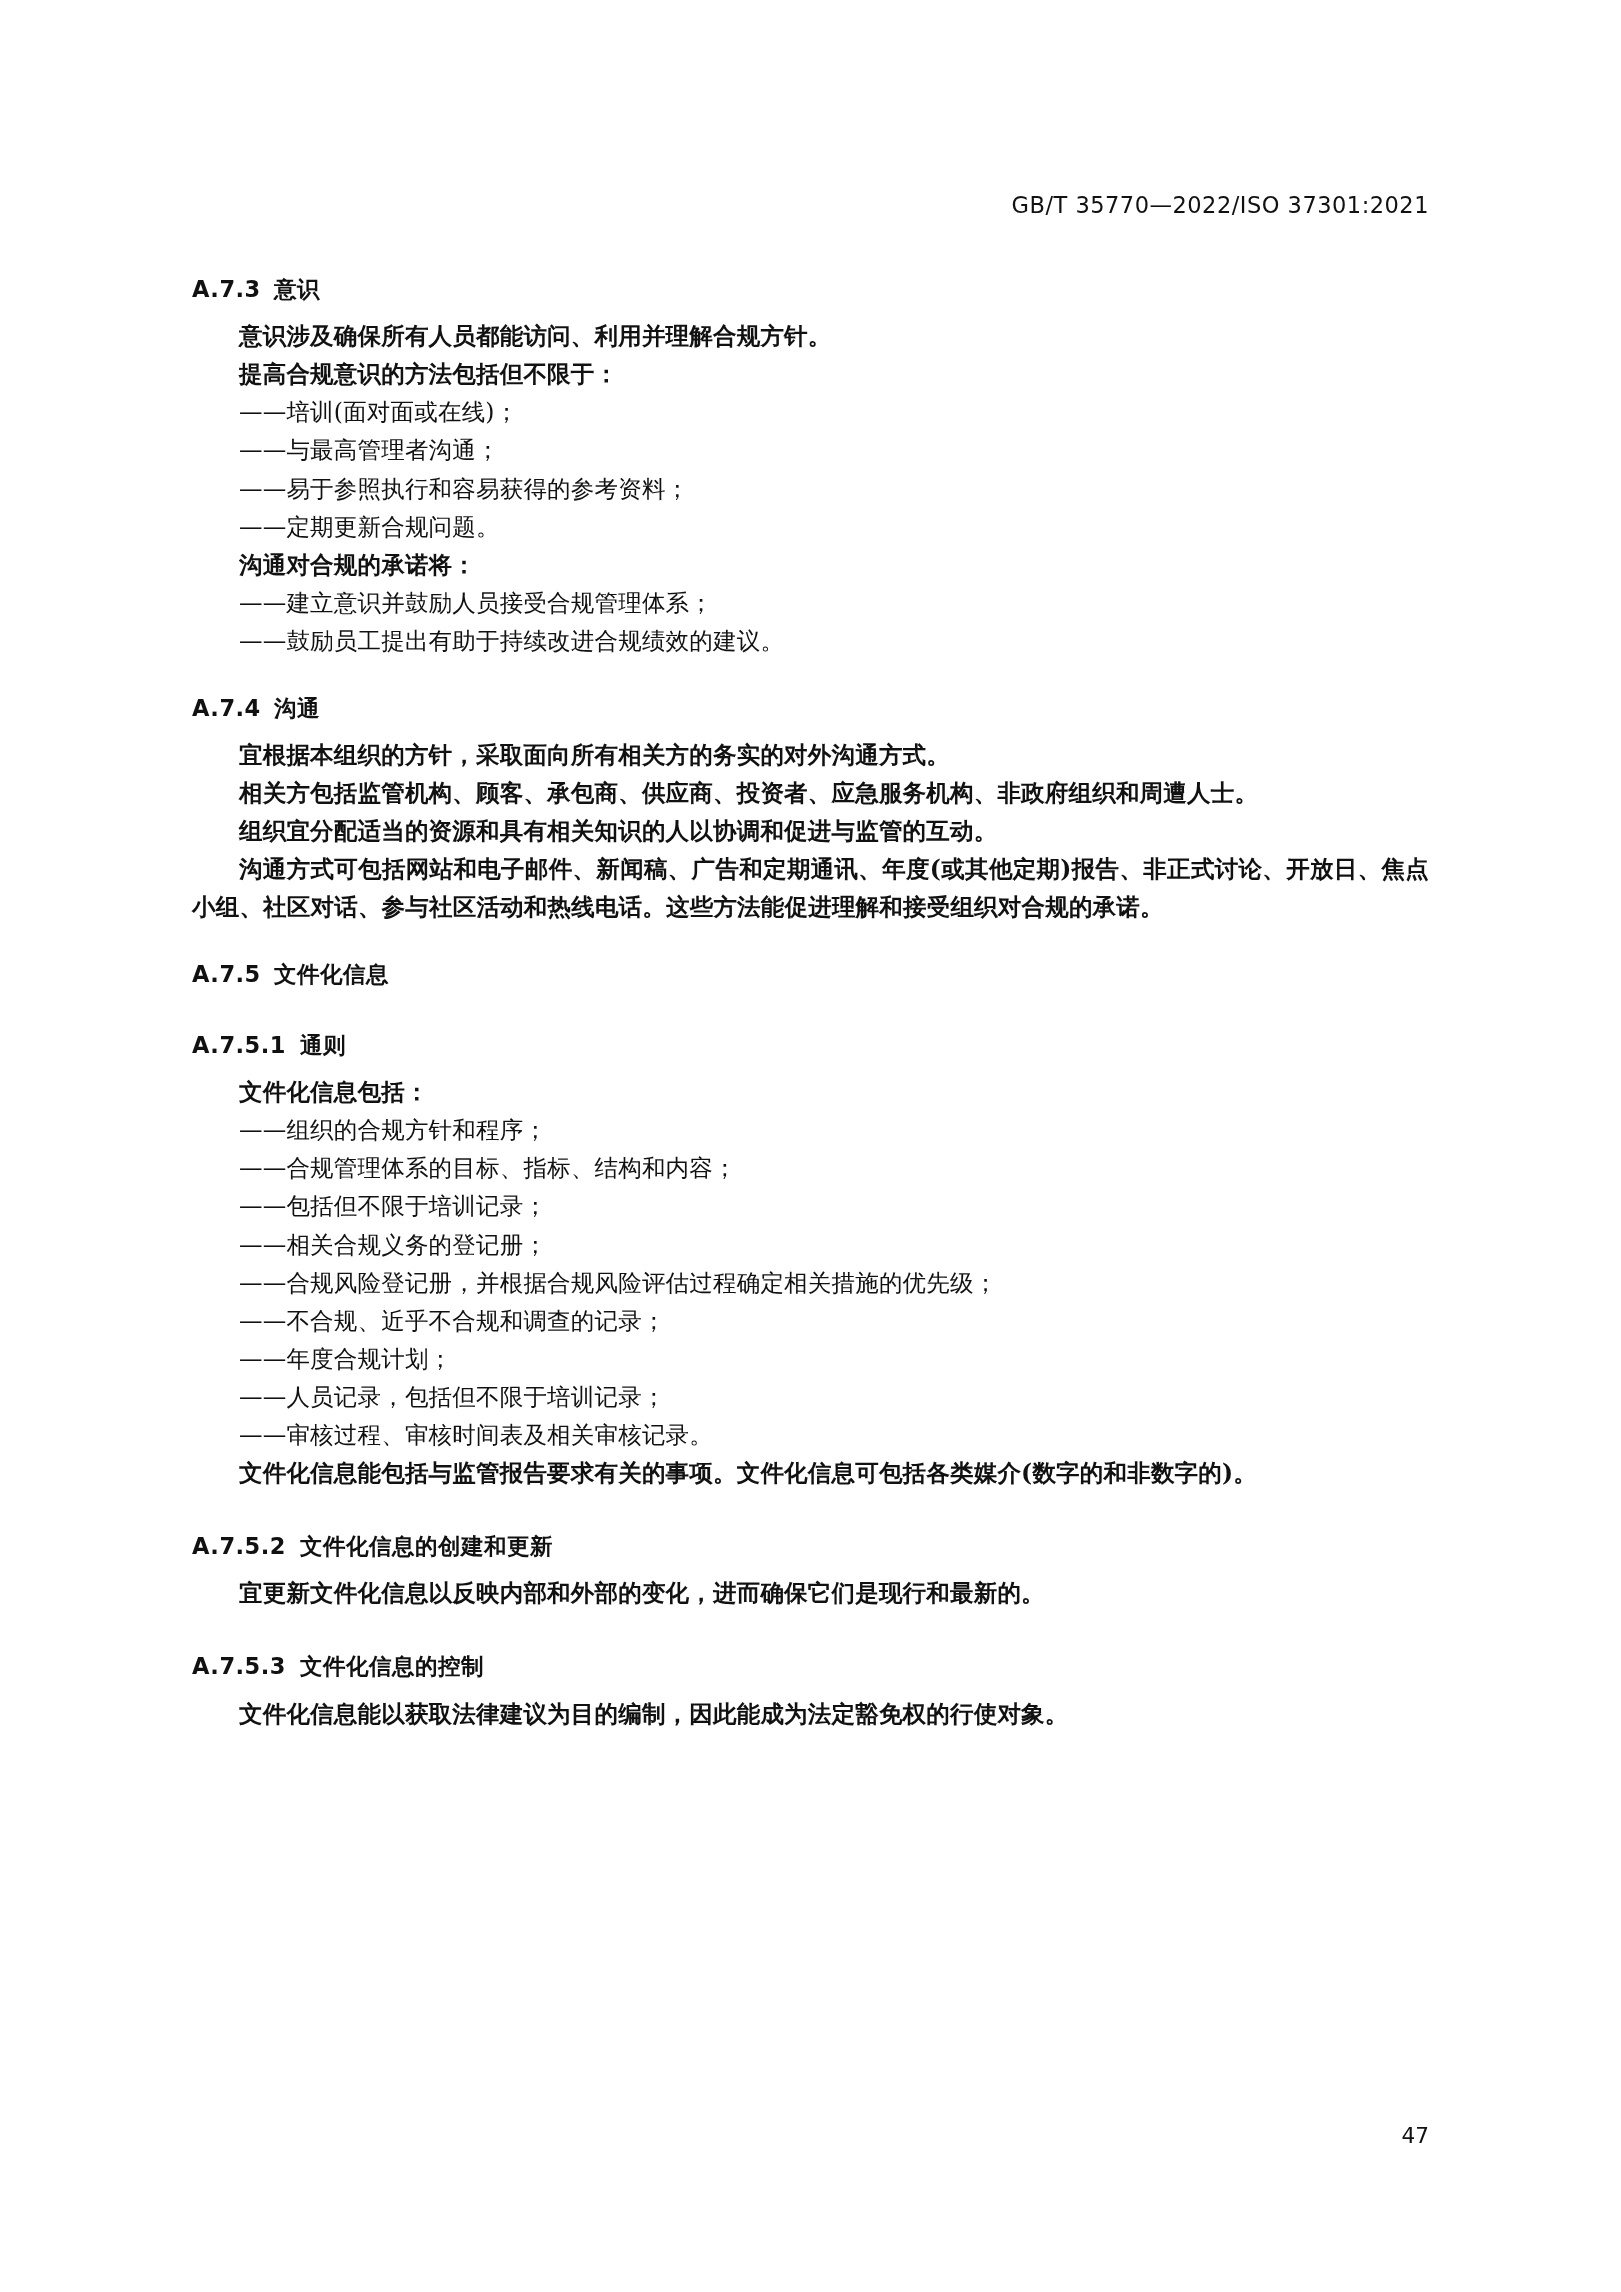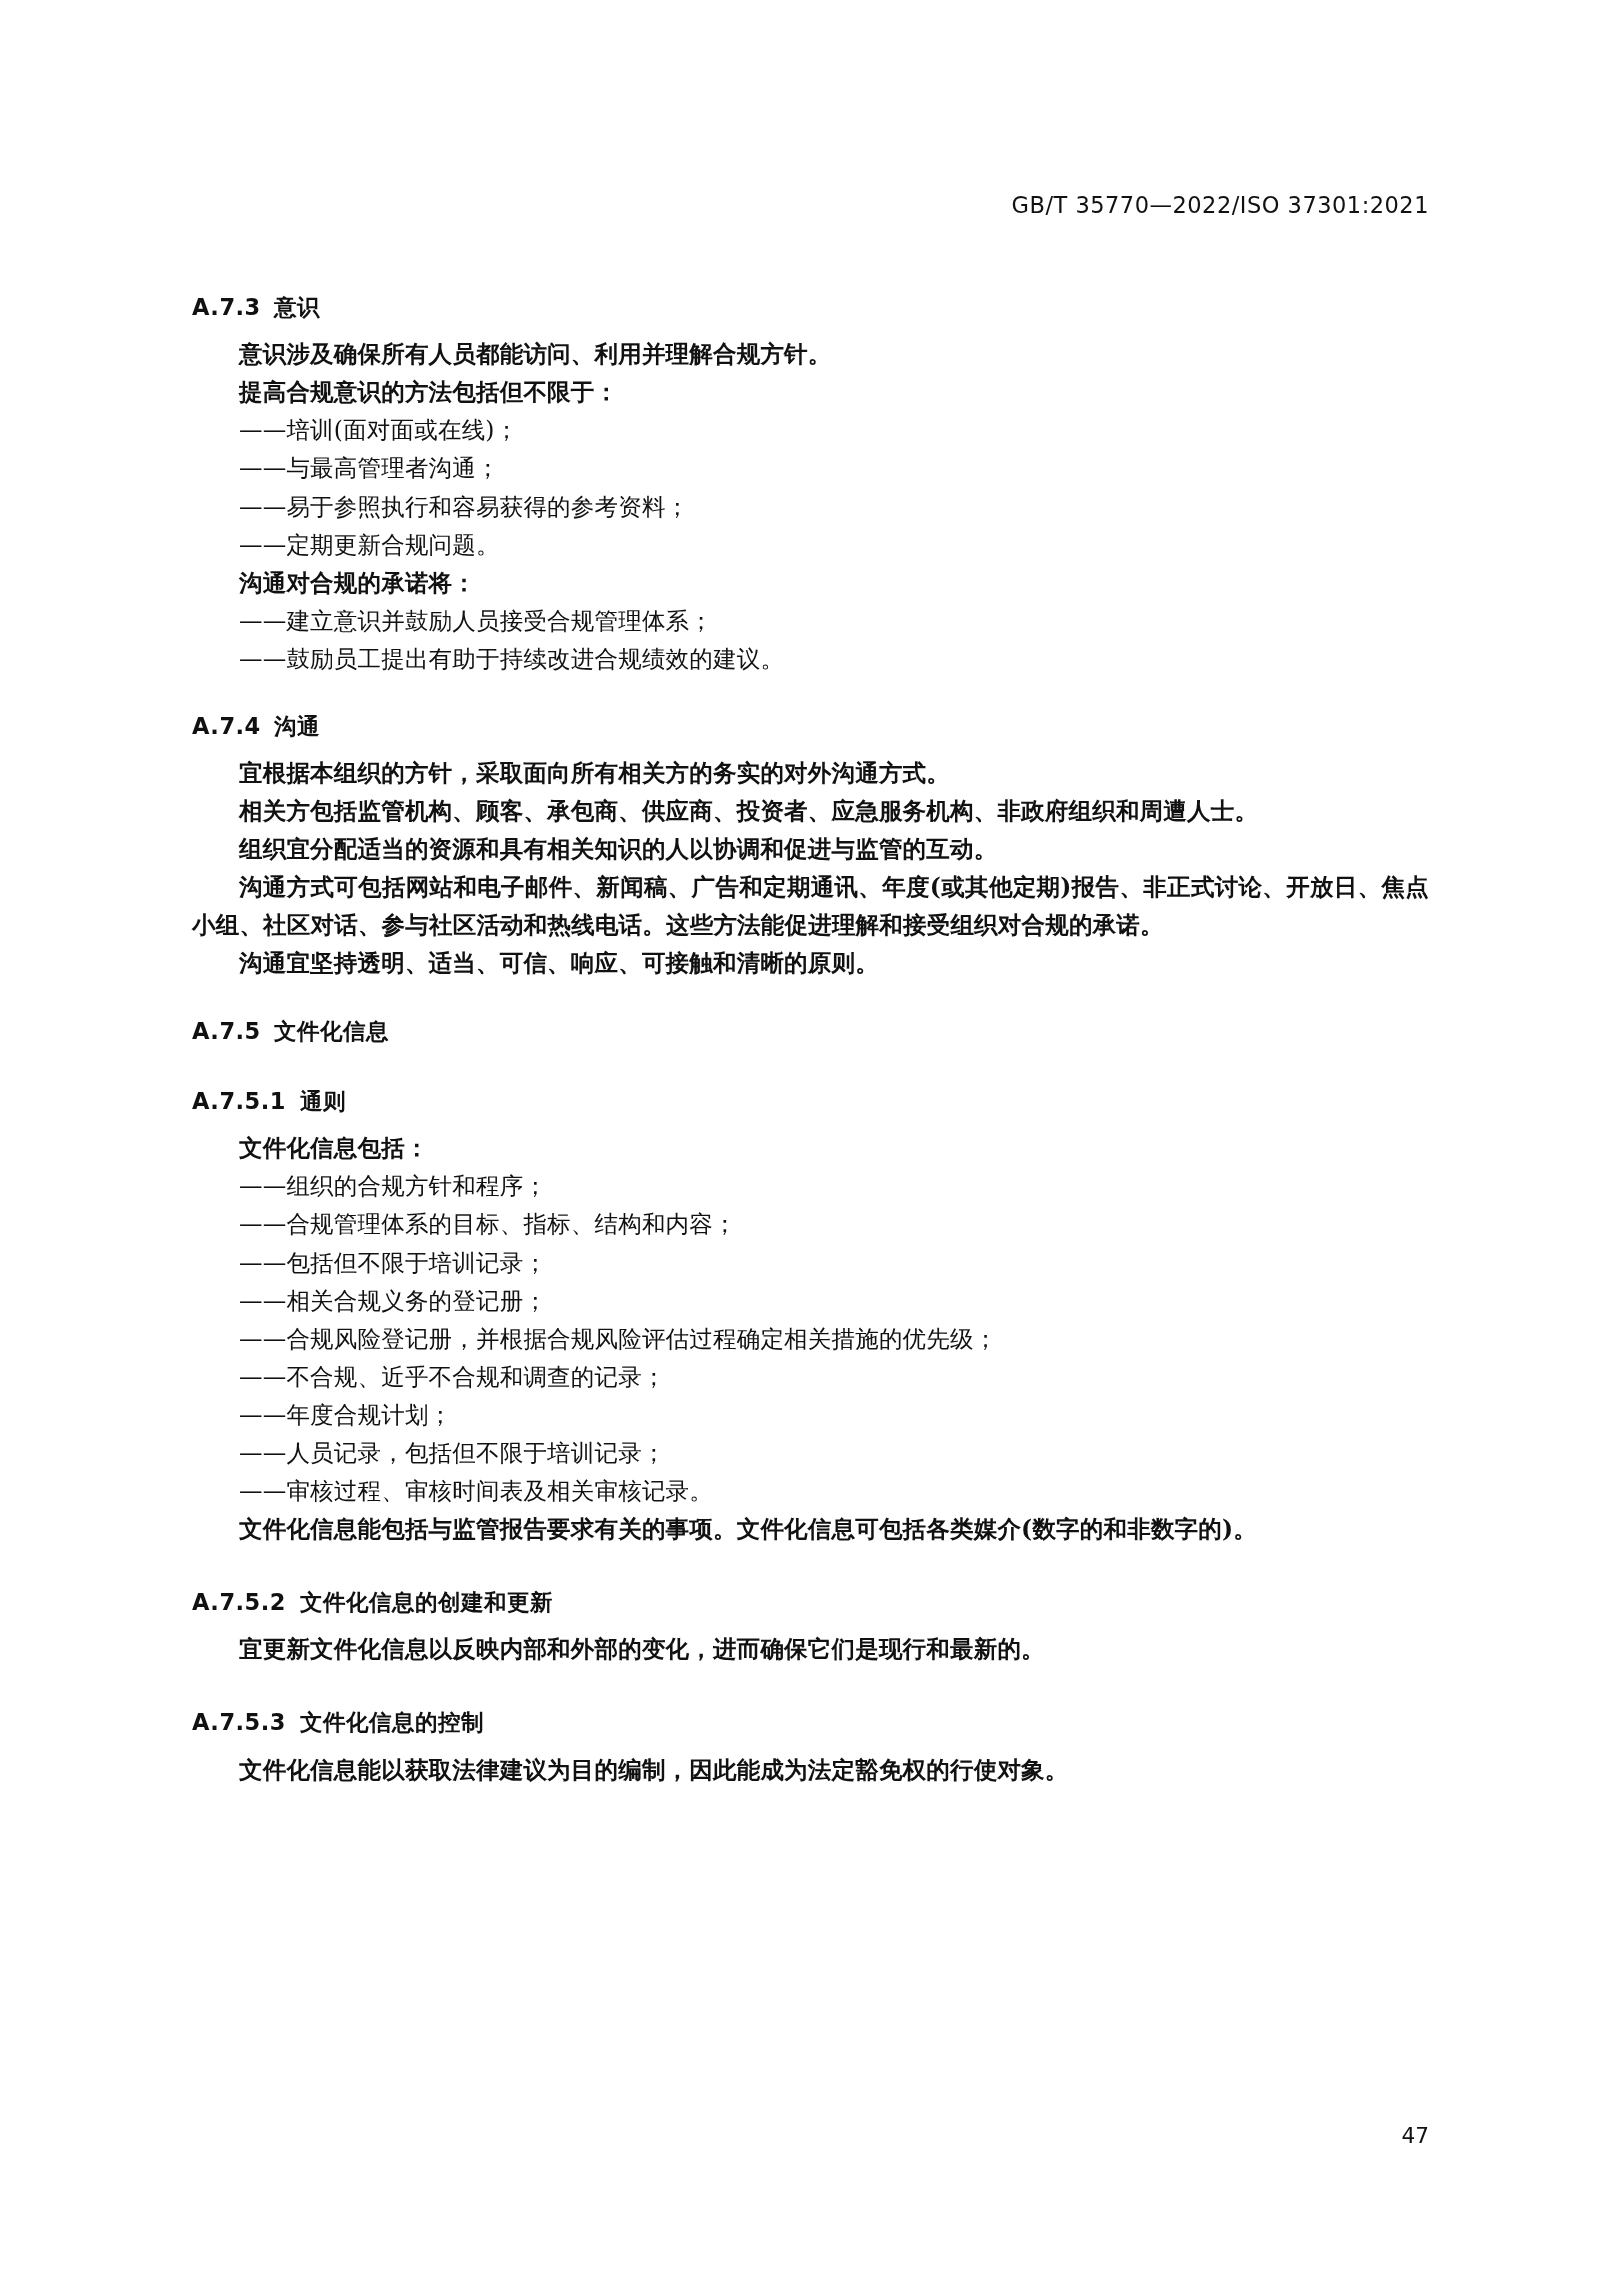--- a/index.html
+++ b/index.html
@@ -29,21 +29,21 @@
     right: 192px;
     font-family: "DejaVu Sans", "Liberation Sans", sans-serif;
     font-size: 22.5px;
     letter-spacing: 0.5px;
     color: #111;
     white-space: nowrap;
   }
   .content {
     position: absolute;
     left: 192px;
-    top: 292px;
+    top: 274px;
     width: 1237px;
   }
   h3.clause {
     font-family: "DejaVu Sans", "Liberation Sans", sans-serif;
     font-weight: bold;
     font-size: 22.5px;
     margin: 0;
     padding: 0;
     letter-spacing: 0.5px;
     line-height: 1.4;
@@ -120,21 +120,20 @@
     <div class="clause-wrap">
       <h3 class="clause">
         <span class="clause-num">A.7.4</span><span>沟通</span>
       </h3>
     </div>
     <div class="block">
       <p class="para">宜根据本组织的方针，采取面向所有相关方的务实的对外沟通方式。</p>
       <p class="para">相关方包括监管机构、顾客、承包商、供应商、投资者、应急服务机构、非政府组织和周遭人士。</p>
       <p class="para">组织宜分配适当的资源和具有相关知识的人以协调和促进与监管的互动。</p>
       <p class="para">沟通方式可包括网站和电子邮件、新闻稿、广告和定期通讯、年度(或其他定期)报告、非正式讨论、开放日、焦点小组、社区对话、参与社区活动和热线电话。这些方法能促进理解和接受组织对合规的承诺。</p>
-      <p class="para">沟通宜坚持透明、适当、可信、响应、可接触和清晰的原则。</p>
     </div>
 
     <div class="clause-wrap">
       <h3 class="clause">
         <span class="clause-num">A.7.5</span><span>文件化信息</span>
       </h3>
     </div>
 
     <div class="clause-wrap">
       <h3 class="clause">

